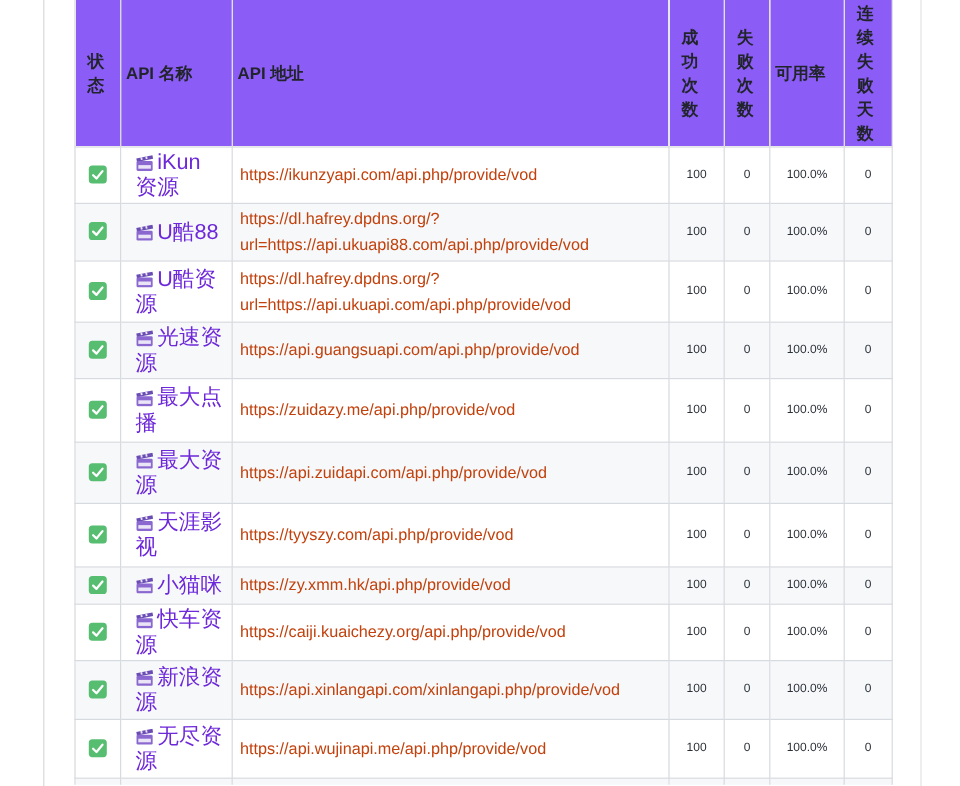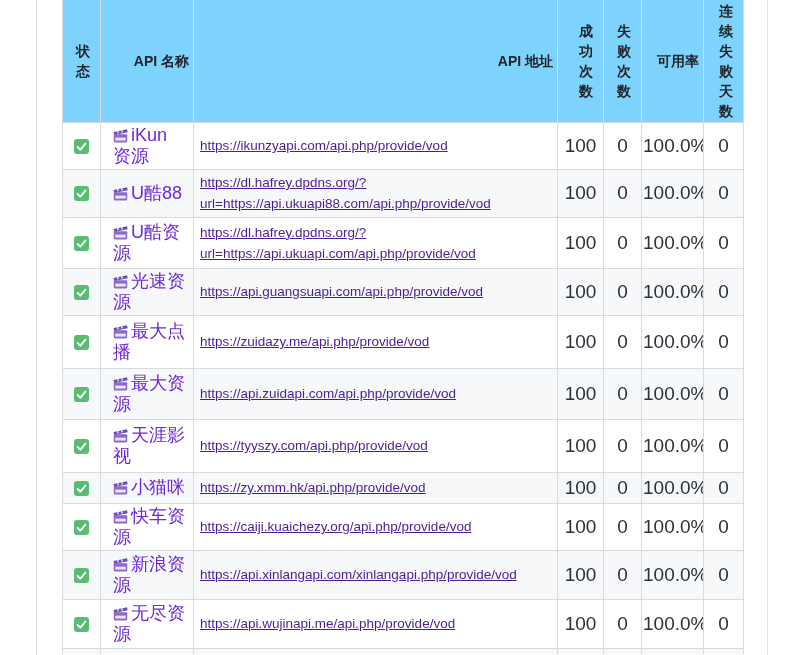--- a/index.html
+++ b/index.html
@@ -12,21 +12,21 @@
   .vline-left{left:36px;}
   .vline-right{left:767px;background:#e3e3e3;}
 
   table.api-table{
     position:absolute;left:62px;top:0;width:681px;
     border-collapse:collapse;table-layout:fixed;background:#fff;
   }
   th,td{border:1px solid #d7dade;vertical-align:middle;overflow:hidden;}
   thead th{
     border-top:none;font-weight:bold;font-size:14px;color:#21252b;
-    text-align:right;line-height:20px;background:#7dd3fc;
+    text-align:left;line-height:20px;background:#8b5cf6;
   }
   thead tr{height:122px;}
   th.h-status,th.h-success,th.h-fail,th.h-consec{padding:0 10px;}
   th.h-avail{padding:0 4px;}
   th.h-name,th.h-url{padding:12px 4px;}
 
   tbody tr:nth-child(even){background:#f6f8fa;}
   tbody tr:nth-child(1){height:46px;}
   tbody tr:nth-child(2){height:48px;padding-left:40px;}
   tbody tr:nth-child(3){height:51px;}
@@ -47,24 +47,24 @@
   }
   .checkbox svg{width:15px;height:15px;display:block;}
 
   td.cell-name{
     padding:2px 8px 2px 12px;color:#6d28d9;font-size:18px;line-height:21px;
     text-align:left;word-break:normal;
   }
   .clapper{display:inline-block;line-height:0;vertical-align:-2px;margin-right:3px;}
 
   td.cell-url{padding:0 6px;text-align:left;}
-  a.url{color:#4c1d95;text-decoration:underline;font-size:13.5px;line-height:21px;cursor:pointer;}
+  a.url{color:#c2410c;font-size:13.5px;line-height:21px;cursor:pointer;}
   .url-line{display:block;white-space:nowrap;}
 
-  td.cell-num{text-align:center;color:#2c3038;font-size:19px;}
+  td.cell-num{text-align:center;color:#2c3038;font-size:10px;}
   tr.partial-row td{border-bottom:none;}
 </style>
 </head>
 <body>
 
 <div class="vline vline-left"></div>
 <div class="vline vline-right"></div>
 
 <table class="api-table">
   <colgroup>

